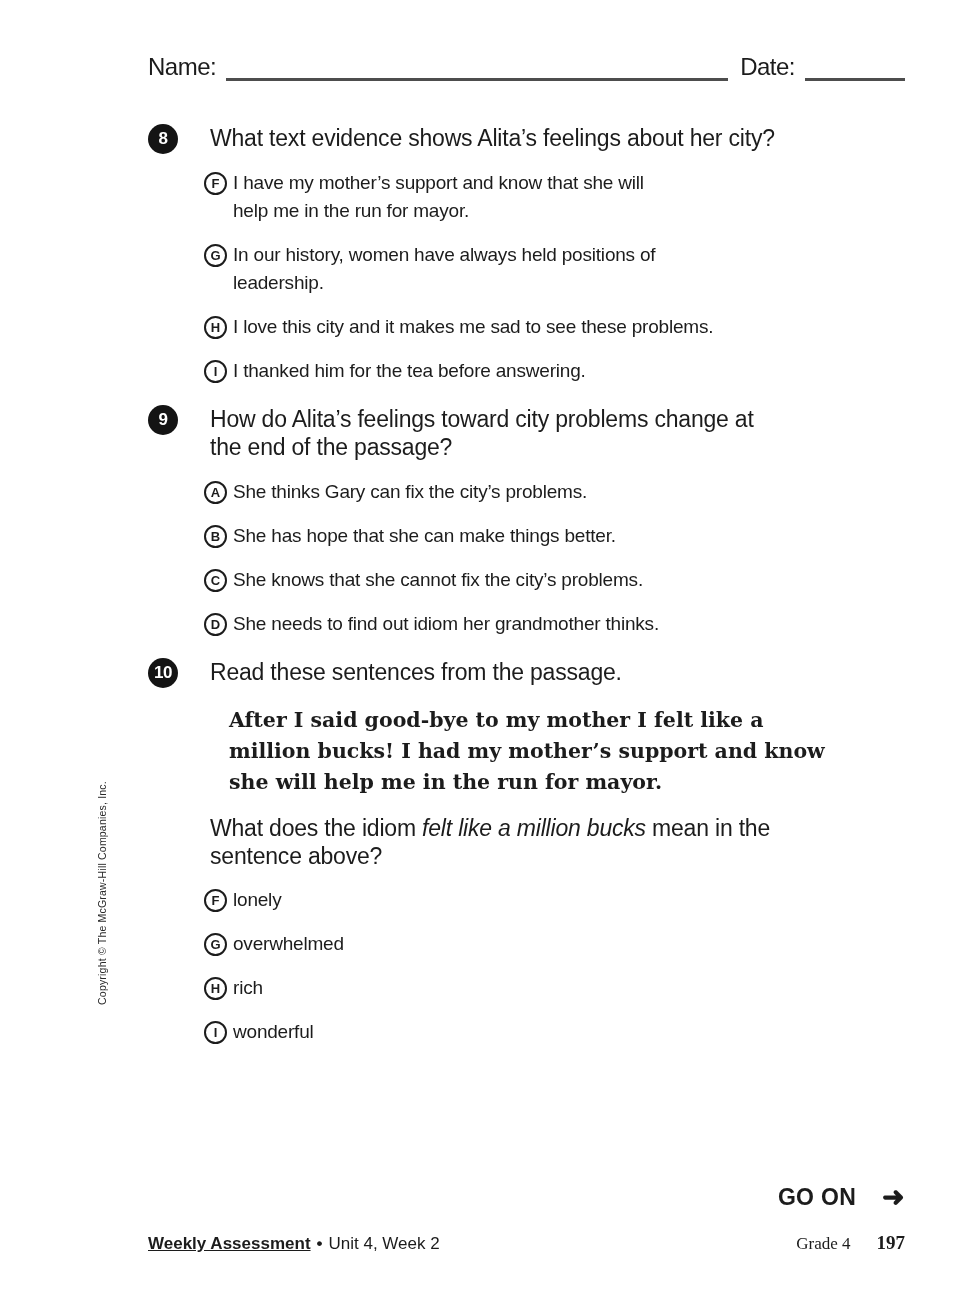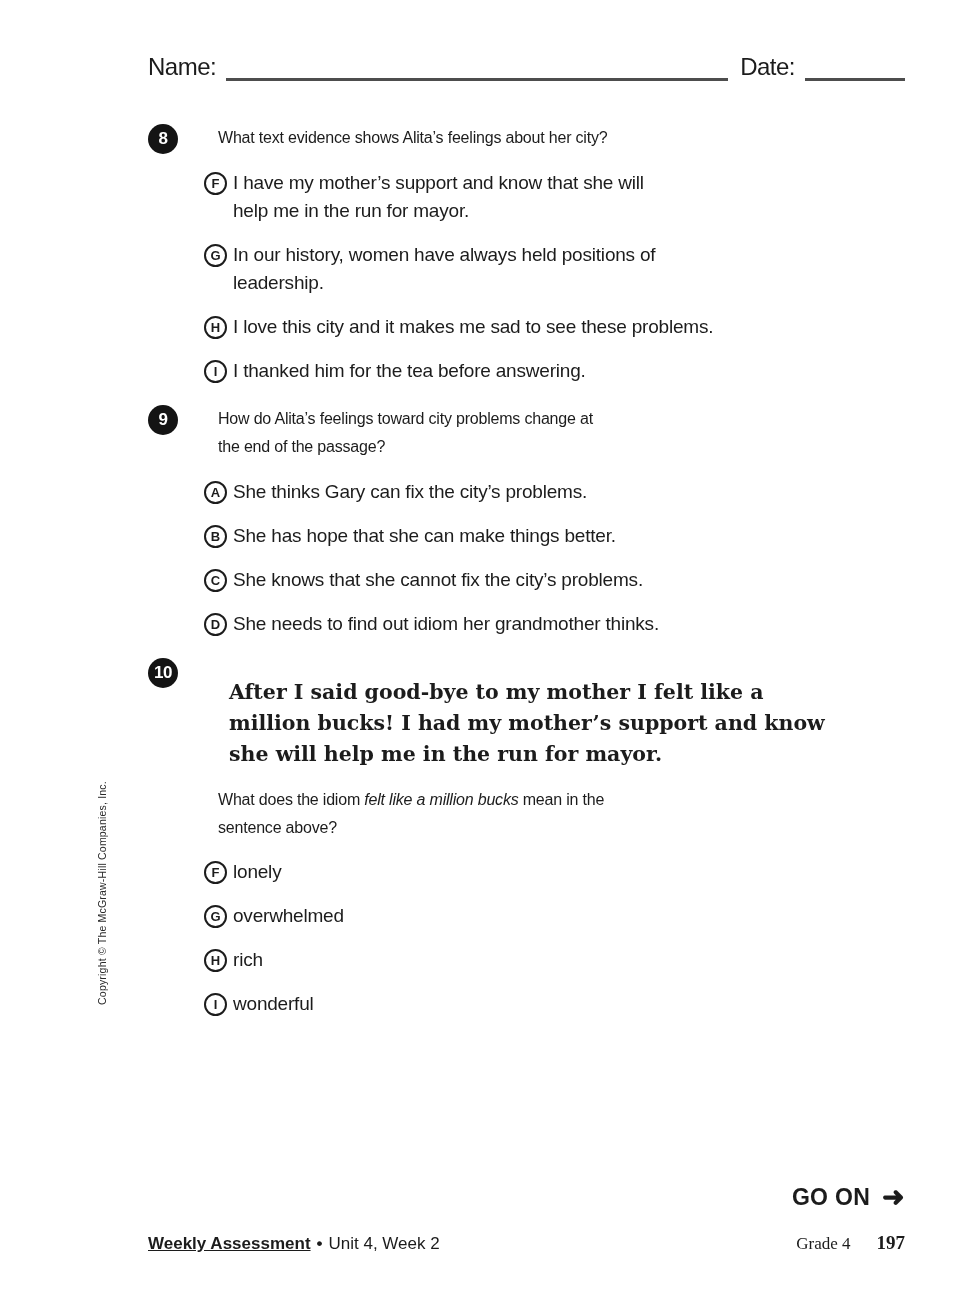--- a/index.html
+++ b/index.html
@@ -68,23 +68,23 @@
     color: #ffffff;
     font-weight: bold;
     font-size: 17px;
     display: flex;
     align-items: center;
     justify-content: center;
     margin-top: 0;
     letter-spacing: -0.5px;
   }
   .stem {
-    font-size: 16px;
+    font-size: 23px;
     line-height: 28px;
-    margin: 0 0 17px 16px;
+    margin: 0 0 17px 8px;
     white-space: pre-line;
     letter-spacing: -0.2px;
   }
   .option {
     display: flex;
     align-items: flex-start;
     margin: 0 0 16px 2px;
   }
   .opt-letter {
     flex: 0 0 auto;
@@ -117,21 +117,21 @@
   .prompt { margin-bottom: 16px; }
   .idiom { font-style: italic; }
 
   
   .go-on {
     position: absolute;
     right: 74px;
     top: 1184px;
     display: flex;
     align-items: center;
-    gap: 12px;
+    gap: 26px;
     font-size: 23px;
     font-weight: bold;
     letter-spacing: 0.3px;
   }
   .go-on .arrow { font-size: 27px; font-weight: bold; line-height: 23px; }
   .footer {
     position: absolute;
     left: 148px;
     right: 74px;
     top: 1232px;
@@ -207,20 +207,21 @@
         <div class="option">
             <span class="opt-letter">D</span>
             <span class="opt-text">She needs to find out idiom her grandmother thinks.</span>
           </div>
       </div>
     </section>
 
     <section class="question">
       <span class="qnum">10</span>
       <div class="qbody">
+        <p class="stem">Read these sentences from the passage.</p>
         <p class="passage">After I said good-bye to my mother I felt like a
 million bucks! I had my mother’s support and know
 she will help me in the run for mayor.</p>
         <p class="stem prompt"><span>What does the idiom </span><span class="idiom">felt like a million bucks</span><span> mean in the
 sentence above?</span></p>
         <div class="option">
             <span class="opt-letter">F</span>
             <span class="opt-text">lonely</span>
           </div>
         <div class="option">

